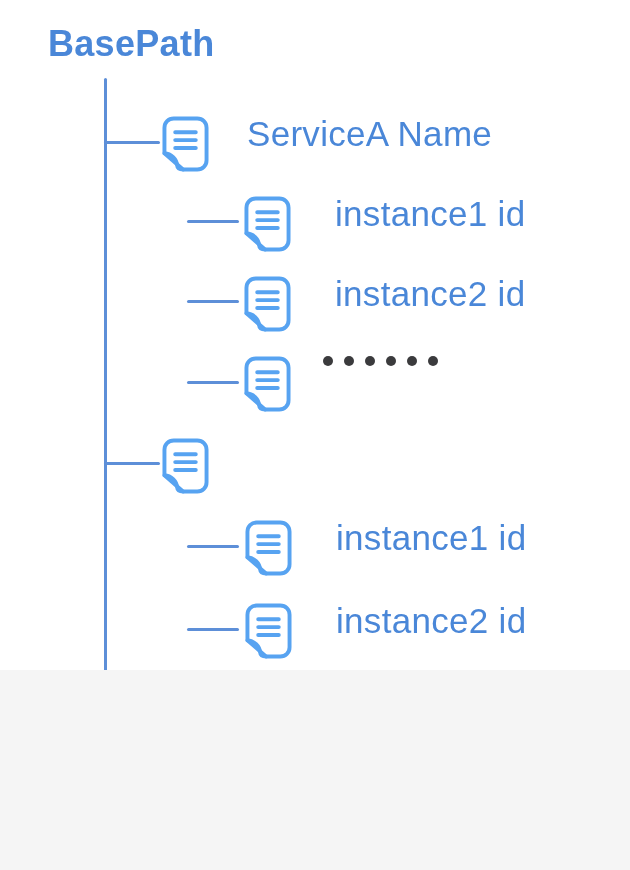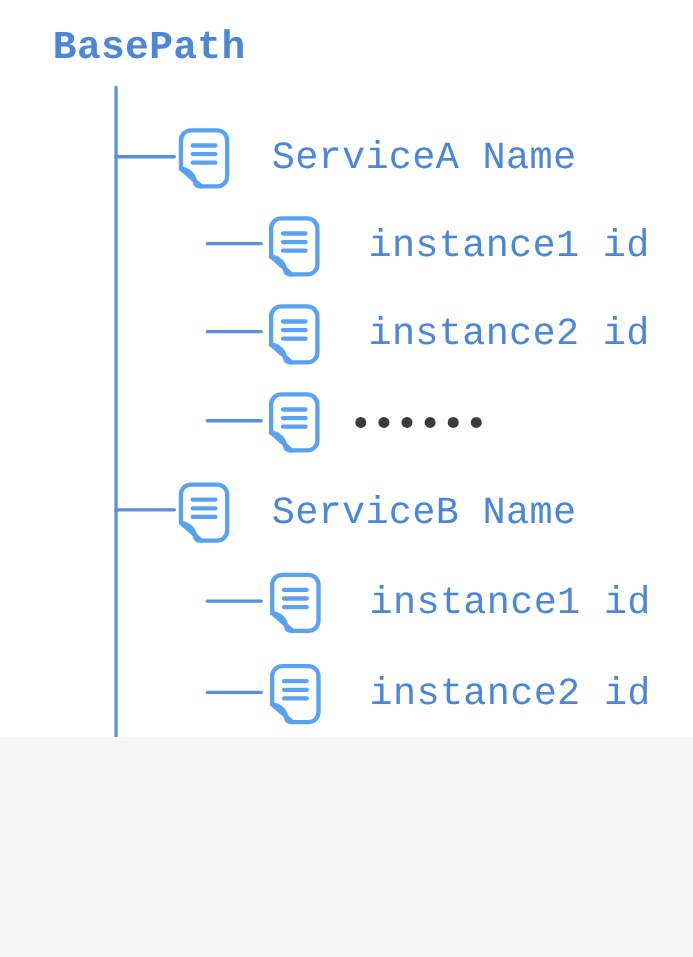--- a/index.html
+++ b/index.html
@@ -14,21 +14,20 @@
   html,body{margin:0;padding:0;}
   body{
     font-family:"Liberation Sans","DejaVu Sans",sans-serif;
     background:#f5f5f5;
   }
   .canvas{
     position:relative;
     width:630px;height:670px;
     background:var(--page-bg);
     overflow:hidden;
-    font-family:Liberation Mono, monospace;
   }
   .title{
     position:absolute;
     left:48px;top:22px;
     font-size:36px;line-height:1.2;
     font-weight:600;
     color:var(--label-blue);
     letter-spacing:0.3px;
     white-space:nowrap;
   }
@@ -40,21 +39,21 @@
   }
   .hline{
     position:absolute;
     height:3px;
     background:var(--line-blue);
     border-radius:2px;
   }
   .row{
     position:absolute;
     display:flex;
-    align-items:center;
+    align-items:flex-start;
     height:56px;
     white-space:nowrap;
   }
   .row.service{gap:38px;}
   .row.instance{gap:44px;}
   .row.ellipsis{gap:32px;}
   .row.ellipsis-root{gap:37px;}
   .doc{
     width:47px;height:56px;
     flex:0 0 auto;
@@ -156,21 +155,20 @@
         <span class="dot"></span>
         <span class="dot"></span>
         <span class="dot"></span>
       </span>
   </div>
 
   <div class="row service" style="left:162px;top:438px;">
     <svg class="doc" viewBox="0 0 48 57">
         <use href="#docicon"></use>
       </svg>
-    <span class="label">ServiceB Name</span>
   </div>
 
   <div class="row instance" style="left:245px;top:520px;">
     <svg class="doc" viewBox="0 0 48 57">
         <use href="#docicon"></use>
       </svg>
     <span class="label">instance1 id</span>
   </div>
 
   <div class="row instance" style="left:245px;top:603px;">

